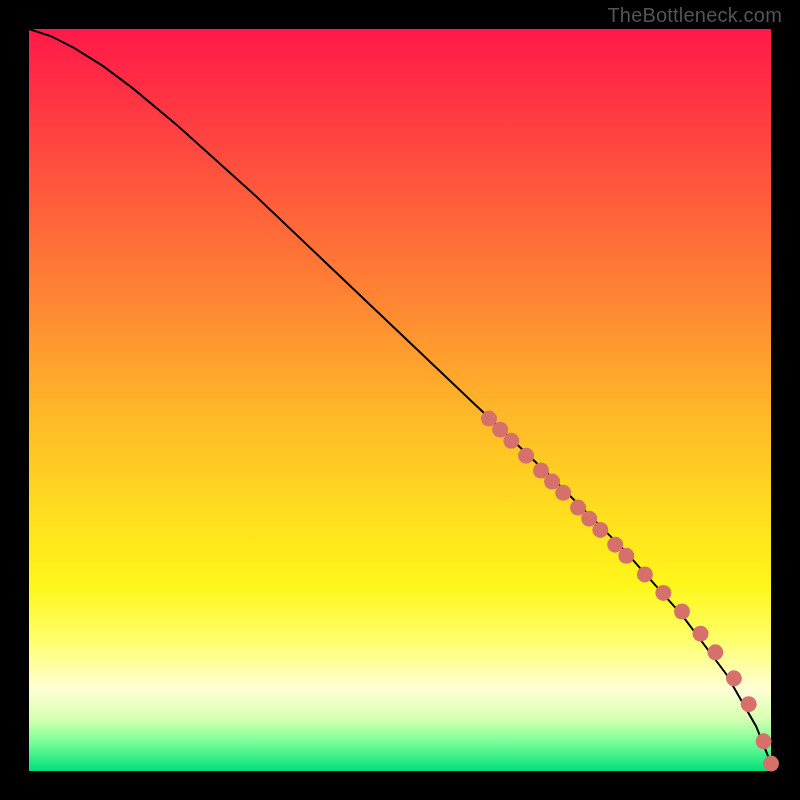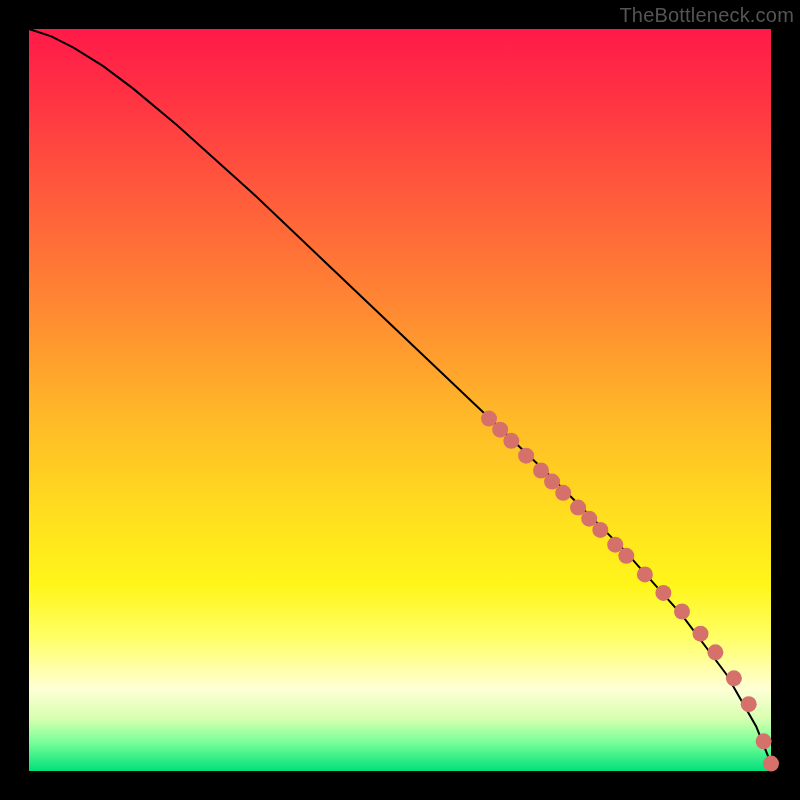--- a/index.html
+++ b/index.html
@@ -13,21 +13,21 @@
   }
   .stage {
     position: relative;
     width: 800px;
     height: 800px;
     background: #000;
   }
   .watermark {
     position: absolute;
     top: 4px;
-    right: 6px;
+    right: 18px;
     color: #555;
     font-size: 20px;
     font-weight: 500;
     letter-spacing: 0.2px;
     z-index: 10;
     user-select: none;
   }
   .plot {
     position: absolute;
     left: 29px;

